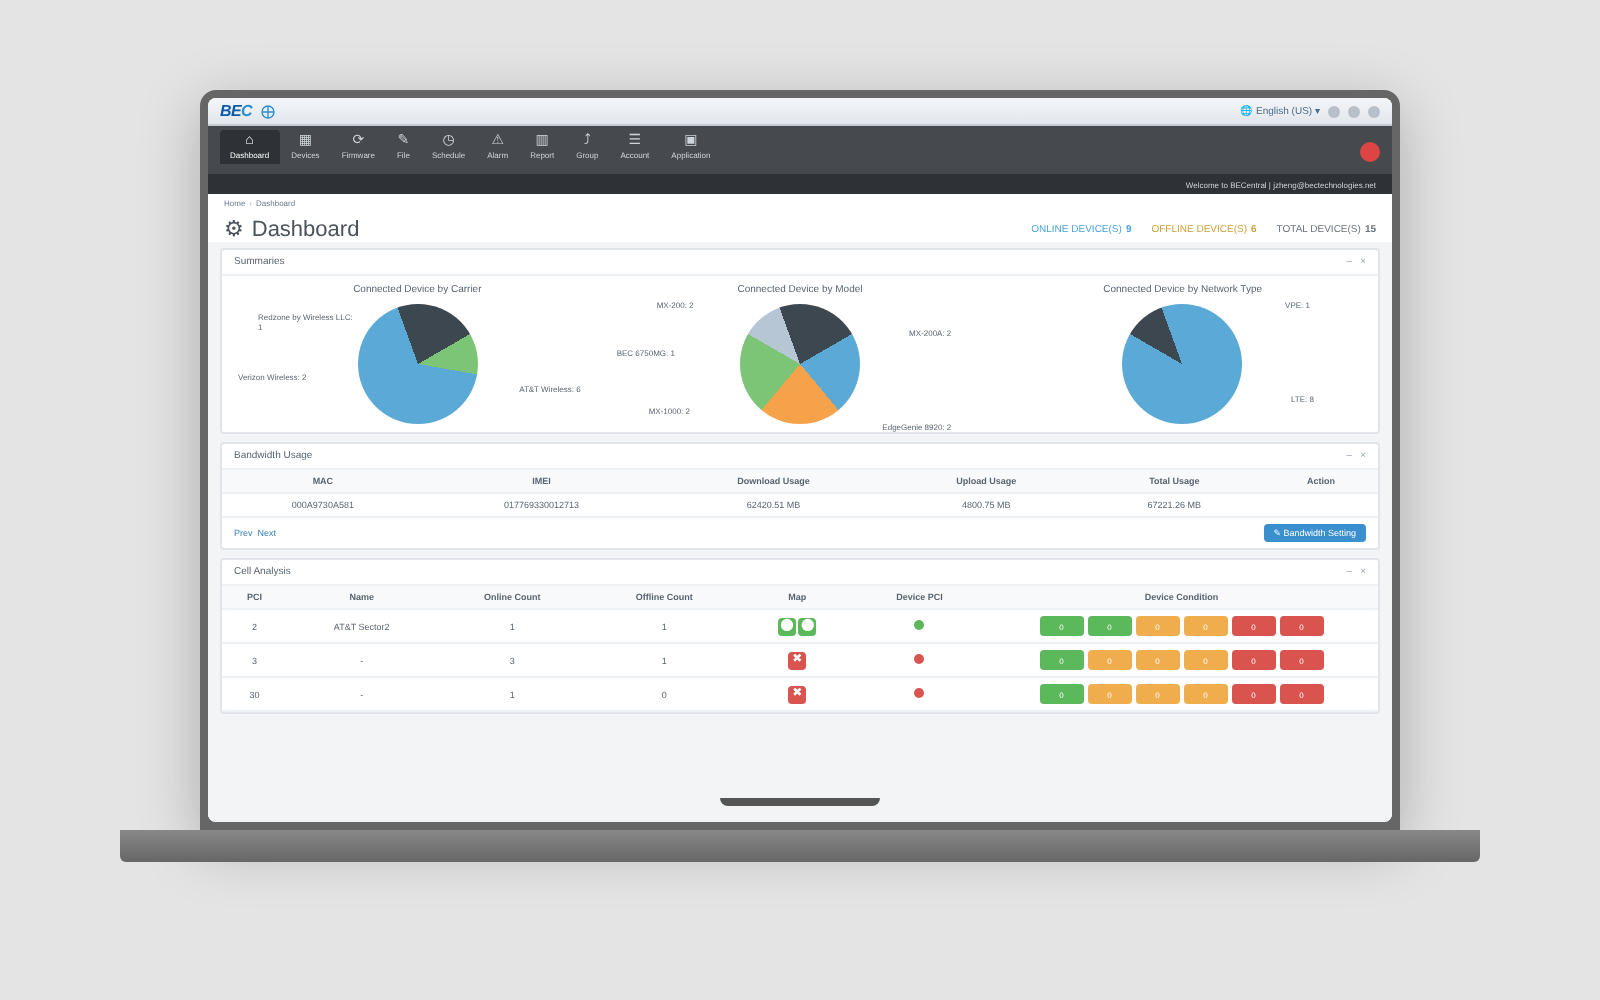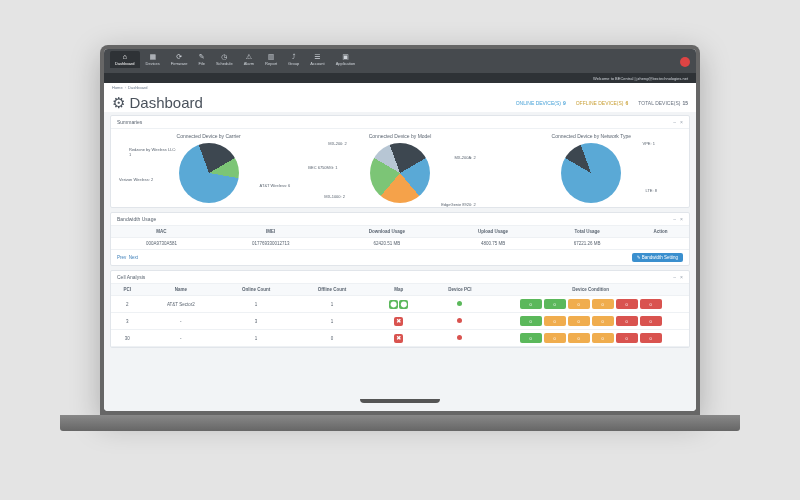--- a/index.html
+++ b/index.html
@@ -23,21 +23,21 @@
 .nav-icon{font-size:7px;line-height:1}
 .nav-spacer{flex:1}
 .nav-avatar{width:10px;height:10px;border-radius:50%;background:#d44;align-self:center}
 
 .welcomebar{height:10px;background:#2e3236;color:#cfd4da;display:flex;align-items:center;justify-content:flex-end;padding:0 8px;font-size:4px}
 
 .breadcrumb{padding:2px 8px;font-size:4px;color:#6a788a;background:#fff}
 .breadcrumb .sep{margin:0 2px;color:#aeb6c0}
 
 .page-header{display:flex;align-items:center;padding:2px 8px 0;background:#fff}
-.page-title{font-size:15px;color:#4a525c}
+.page-title{font-size:11px;color:#4a525c}
 .gear{margin-right:4px}
 .dev-counts{margin-left:auto;display:flex;gap:10px;font-size:5px}
 .dc{display:flex;gap:2px}
 .dc-label{font-weight:400}
 .dc-val{font-weight:700}
 .dc-online{color:#4aa3d8}
 .dc-offline{color:#caa23a}
 .dc-total{color:#6a7380}
 
 .content{flex:1;background:#f2f4f6;overflow:auto;padding:3px 6px}
@@ -66,20 +66,33 @@
 .cond{height:10px;flex:1;max-width:22px;border-radius:2px;display:flex;align-items:center;justify-content:center;color:#fff;font-size:4px}
 .c-g{background:#5bb85b}.c-y{background:#f0ad4e}.c-r{background:#d9534f}
 </style>
 </head>
 <body>
 
 <div class="laptop">
 <div class="screen-bezel">
 <div class="screen">
 
+<div class="titlebar">
+  <span class="logo"><span>BE</span><span class="logo-accent">C</span></span>
+  <svg class="tb-icon" viewBox="0 0 24 24">
+            <circle cx="12" cy="12" r="9" fill="none" stroke="currentColor" stroke-width="2"></circle>
+            <path d="M3 12h18M12 3v18" stroke="currentColor" stroke-width="2" fill="none"></path>
+          </svg>
+  <div class="tb-right">
+    <span>🌐 <span>English (US)</span> ▾</span>
+    <span class="win-dot"></span>
+    <span class="win-dot"></span>
+    <span class="win-dot"></span>
+  </div>
+</div>
 
 <div class="navbar">
   <div class="nav-item active">
             <span class="nav-icon">⌂</span>
             <span>Dashboard</span>
           </div>
   <div class="nav-item">
             <span class="nav-icon">▦</span>
             <span>Devices</span>
           </div>

